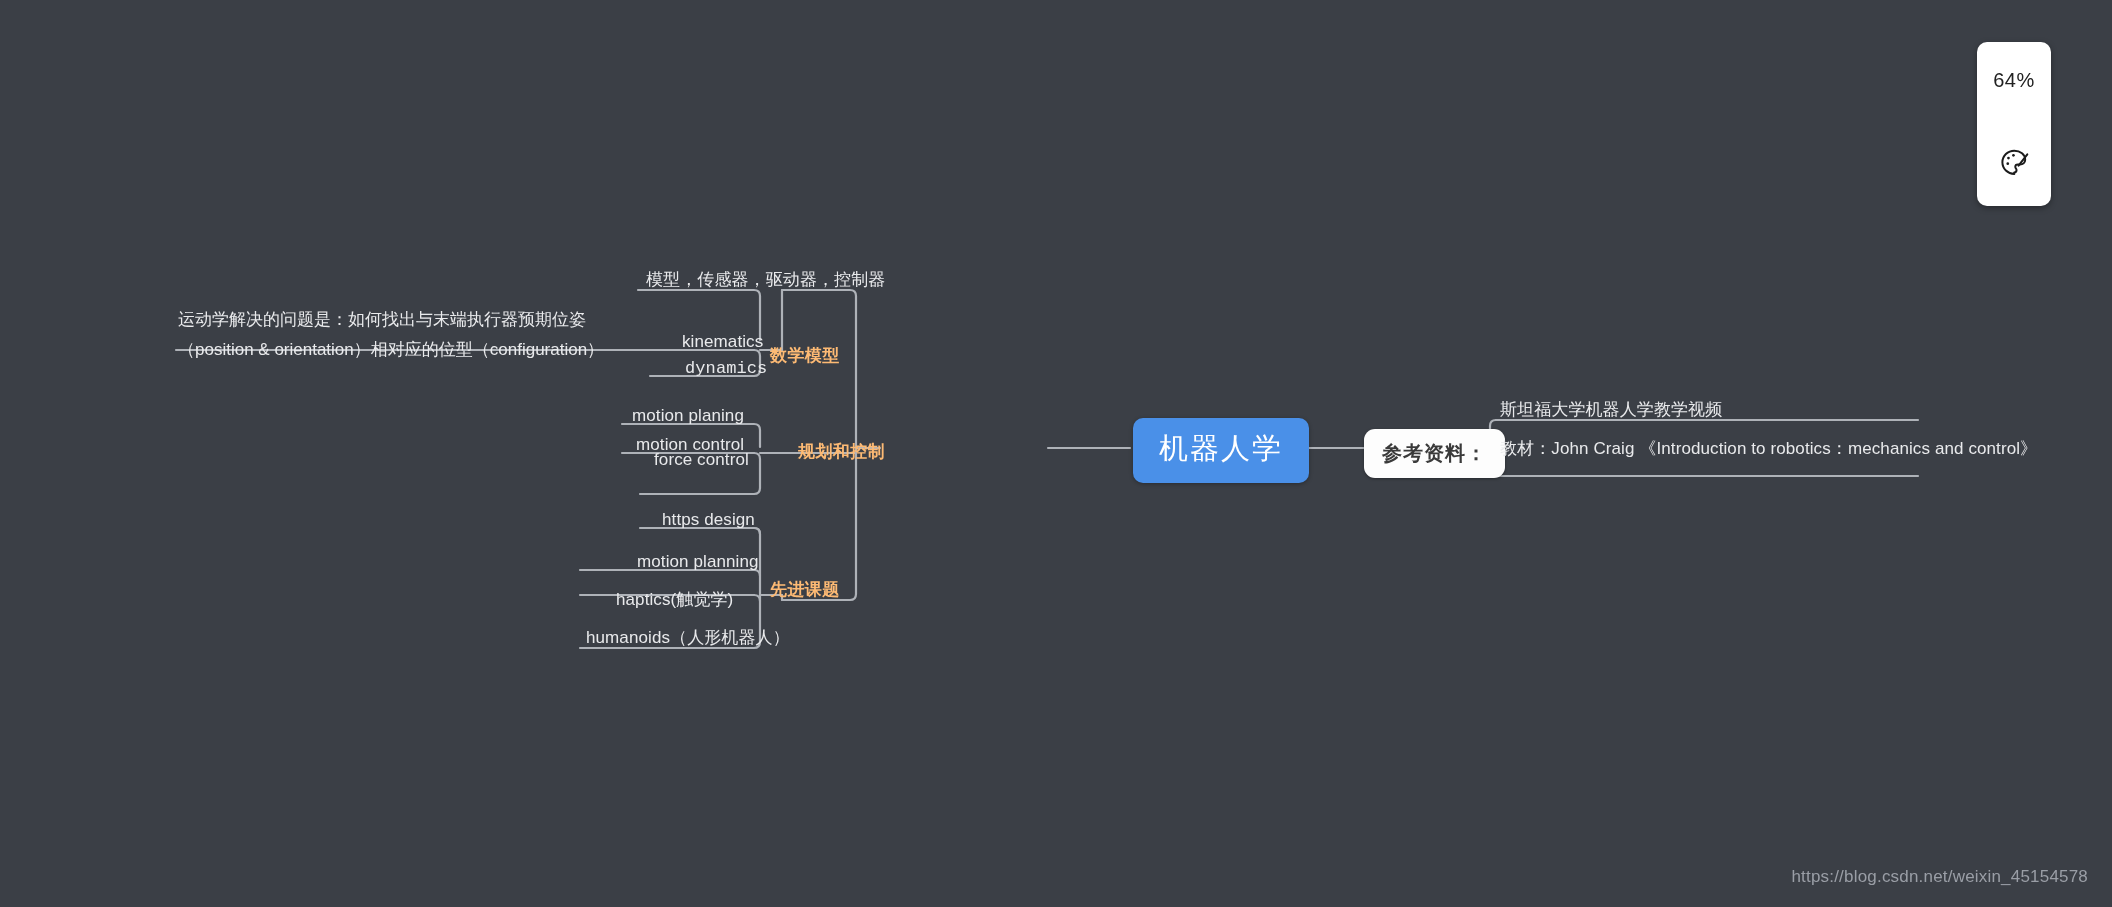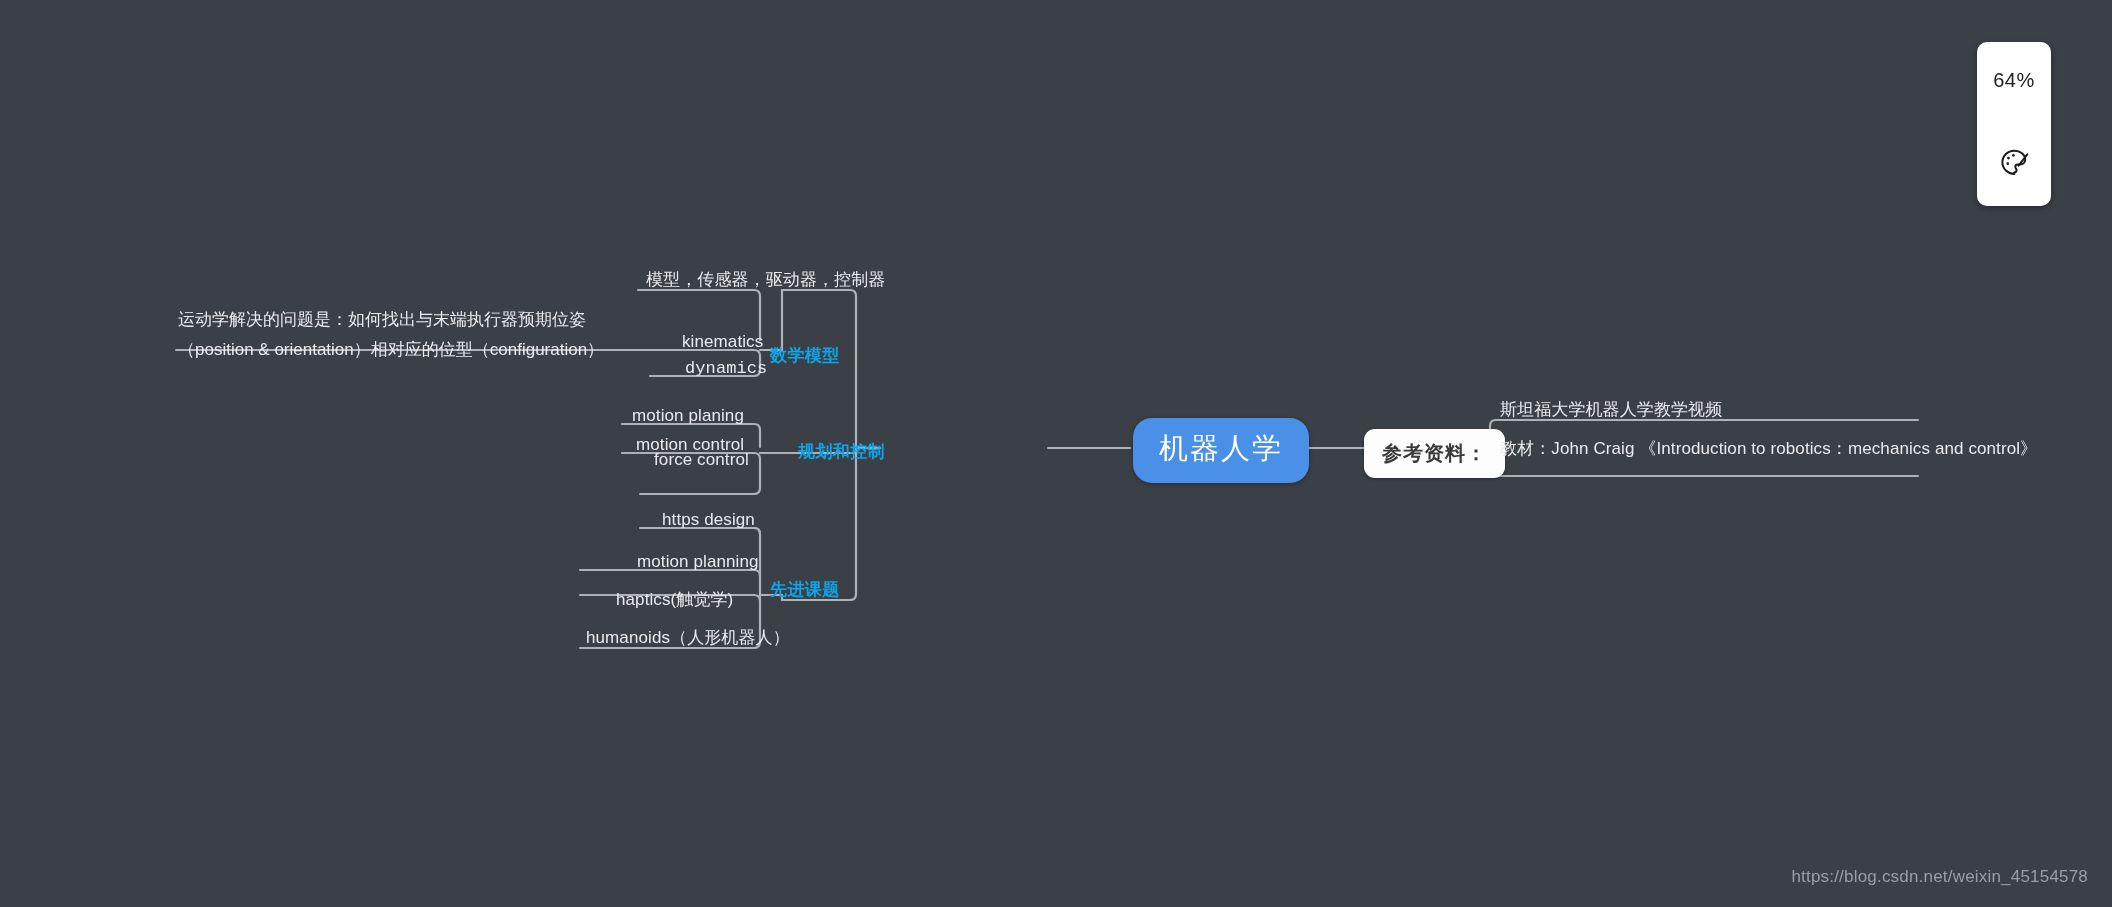--- a/index.html
+++ b/index.html
@@ -17,32 +17,32 @@
   
   .leaf{
     color:#e9eaec;font-size:17px;line-height:1.45;
     letter-spacing:.1px;
   }
   .leaf.cn{font-size:17px;}
   .leaf .txt{display:block;padding:0 4px 3px 4px;}
 
   
   .spinelabel{
-    color:#0ea5e9;font-size:17px;font-weight:bold;letter-spacing:.4px;
+    color:#fdba74;font-size:17px;font-weight:bold;letter-spacing:.4px;
   }
 
   
   .boxnode{
     background:#fdfdfd;border-radius:11px;
     box-shadow:0 1px 3px rgba(0,0,0,.35);
     display:flex;align-items:center;justify-content:center;
     color:#333;
   }
   .root{
-    background:#4a90e8;border-radius:19px;color:#fff;
+    background:#4a90e8;border-radius:10px;color:#fff;
     font-size:29px;letter-spacing:2px;
     padding:11px 26px 14px 26px;
     box-shadow:0 1px 4px rgba(0,0,0,.3);
   }
   .chapter{font-size:17px;font-weight:bold;color:#6cbf3f;padding:12px 20px;letter-spacing:.5px;}
   .refs{font-size:20px;font-weight:bold;color:#3a3a3a;padding:11px 18px;letter-spacing:1px;}
 
   
   .longtext{
     color:#e9eaec;font-size:17px;line-height:1.75;white-space:normal;

